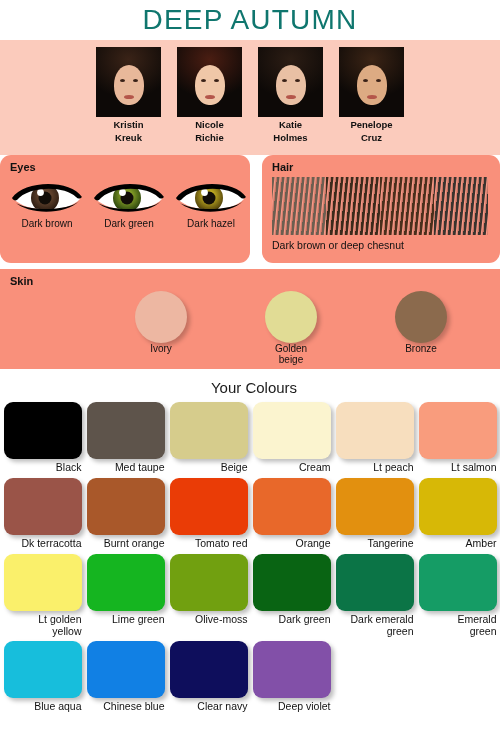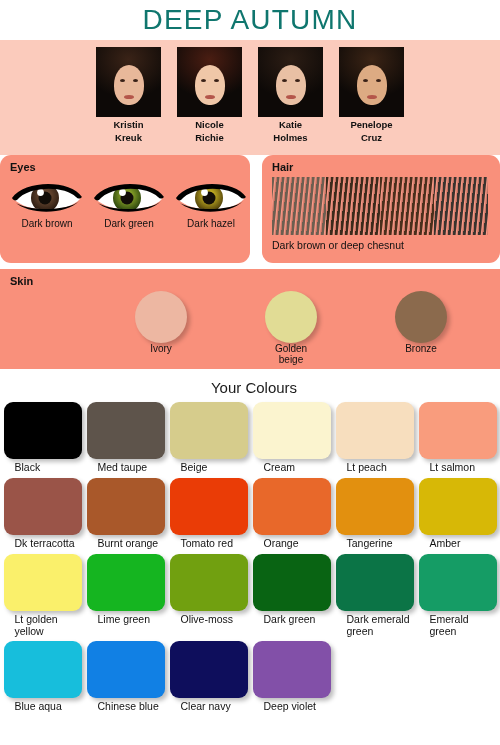--- a/index.html
+++ b/index.html
@@ -144,21 +144,21 @@
   }
   .swatch-cell { width: 78px; }
   .swatch {
     width: 78px; height: 57px;
     border-radius: 9px;
     box-shadow: 3px 3px 4px rgba(0,0,0,0.25);
   }
   .swatch-label {
     font-size: 10.5px;
     color: #111;
-    text-align: left;
+    text-align: right;
     line-height: 12px;
     margin: 2px 0 4px 11px;
     min-height: 13px;
   }
 </style>
 </head>
 <body>
 
 <div class="title-bar">
   <h1>DEEP AUTUMN</h1>

